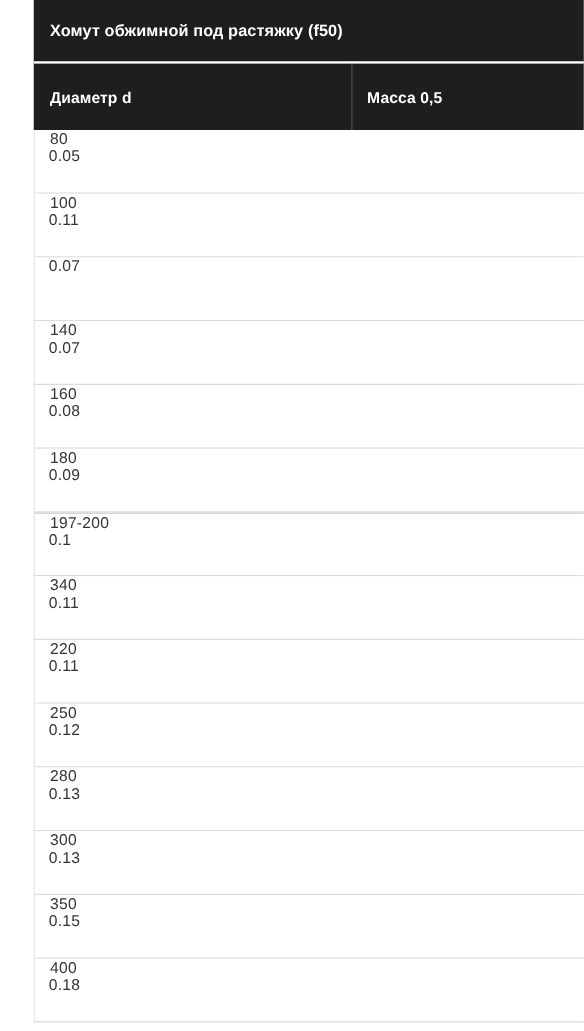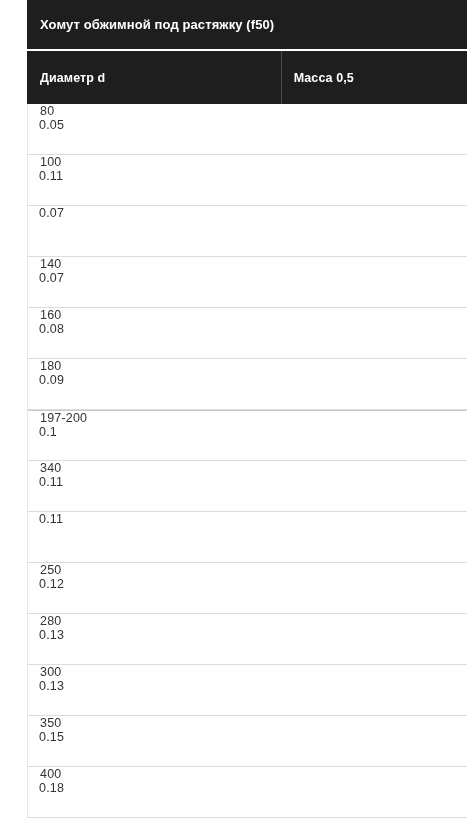--- a/index.html
+++ b/index.html
@@ -193,20 +193,23 @@
       <div class="tr">
         <div class="td col-a">
           <span>340</span>
         </div>
         <div class="td col-b">
           <span>0.11</span>
         </div>
       </div>
 
       <div class="tr">
+        <div class="td col-a">
+          <span>220</span>
+        </div>
         <div class="td col-b">
           <span>0.11</span>
         </div>
       </div>
 
       <div class="tr">
         <div class="td col-a">
           <span>250</span>
         </div>
         <div class="td col-b">

